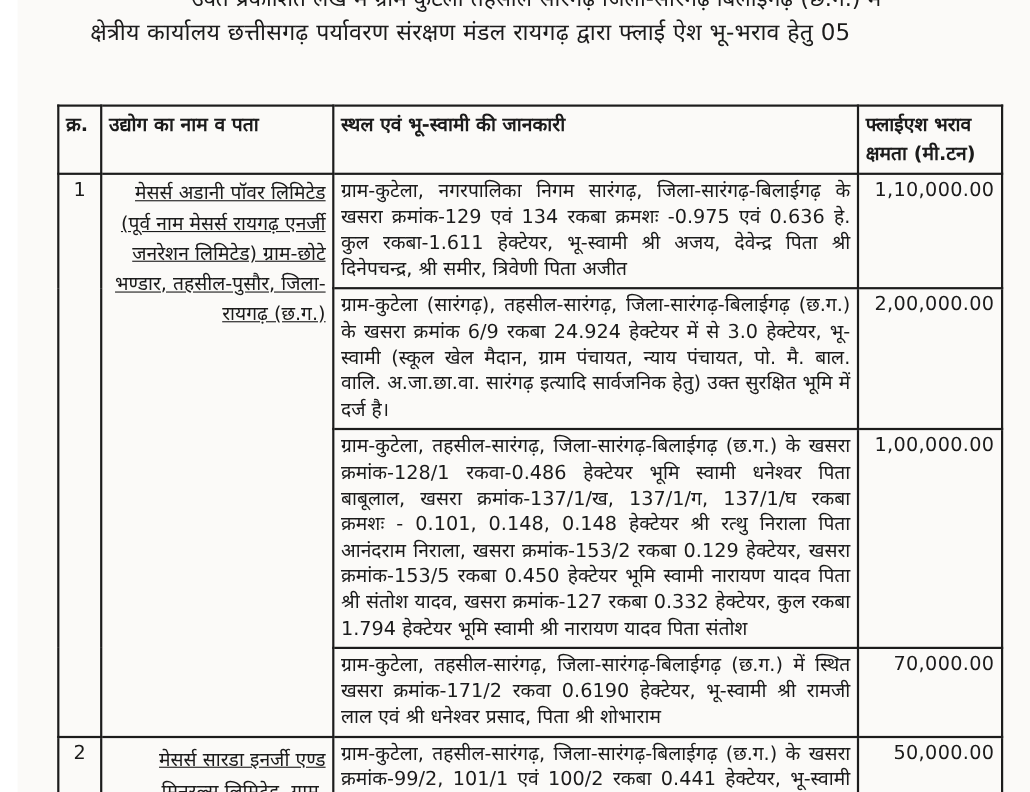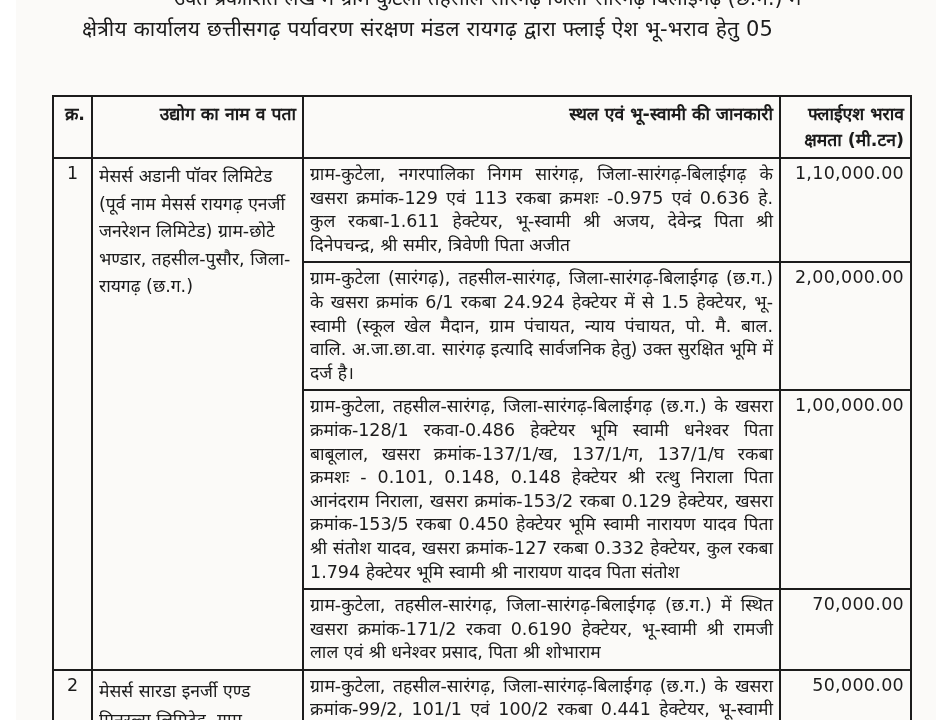--- a/index.html
+++ b/index.html
@@ -56,35 +56,36 @@
   table.doc-table th,
   table.doc-table td {
     border: 2px solid #1c1c1c;
     vertical-align: top;
     font-size: 17.5px;
     padding: 4px 6px;
     overflow: hidden;
   }
   th.h-cell {
     font-weight: 700;
-    text-align: right;
+    text-align: left;
     vertical-align: middle;
     line-height: 26px;
     height: 62px;
     padding: 2px 6px;
   }
   td.sno-cell {
     text-align: center;
     font-size: 18px;
     padding-top: 6px;
   }
   td.industry-cell {
-    text-align: left;
+    text-align: right;
     line-height: 27.5px;
     padding: 4px 10px;
+    text-decoration: underline;
   }
   td.site-cell {
     text-align: justify;
     line-height: 23.6px;
     padding: 3px 9px 3px 9px;
   }
   td.capacity-cell {
     text-align: right;
     font-size: 17.5px;
     padding-top: 7px;
@@ -119,25 +120,25 @@
     <tbody>
         <tr>
       <th class="h-cell">क्र.</th>
       <th class="h-cell">उद्योग का नाम व पता</th>
       <th class="h-cell">स्थल एवं भू-स्वामी की जानकारी</th>
       <th class="h-cell">फ्लाईएश भराव क्षमता (मी.टन)</th>
     </tr>
     <tr class="r-sub1">
       <td class="sno-cell" rowspan="4">1</td>
       <td class="industry-cell" rowspan="4">मेसर्स अडानी पॉवर लिमिटेड (पूर्व नाम मेसर्स रायगढ़ एनर्जी जनरेशन लिमिटेड) ग्राम-छोटे भण्डार, तहसील-पुसौर, जिला-रायगढ़ (छ.ग.)</td>
-      <td class="site-cell">ग्राम-कुटेला, नगरपालिका निगम सारंगढ़, जिला-सारंगढ़-बिलाईगढ़ के खसरा क्रमांक-129 एवं 113 रकबा क्रमशः -0.975 एवं 0.636 हे. कुल रकबा-1.611 हेक्टेयर, भू-स्वामी श्री अजय, देवेन्द्र पिता श्री दिनेपचन्द्र, श्री समीर, त्रिवेणी पिता अजीत</td>
+      <td class="site-cell">ग्राम-कुटेला, नगरपालिका निगम सारंगढ़, जिला-सारंगढ़-बिलाईगढ़ के खसरा क्रमांक-129 एवं 134 रकबा क्रमशः -0.975 एवं 0.636 हे. कुल रकबा-1.611 हेक्टेयर, भू-स्वामी श्री अजय, देवेन्द्र पिता श्री दिनेपचन्द्र, श्री समीर, त्रिवेणी पिता अजीत</td>
       <td class="capacity-cell">1,10,000.00</td>
     </tr>
     <tr class="r-sub2">
-      <td class="site-cell">ग्राम-कुटेला (सारंगढ़), तहसील-सारंगढ़, जिला-सारंगढ़-बिलाईगढ़ (छ.ग.) के खसरा क्रमांक 6/1 रकबा 24.924 हेक्टेयर में से 1.5 हेक्टेयर, भू-स्वामी (स्कूल खेल मैदान, ग्राम पंचायत, न्याय पंचायत, पो. मै. बाल. वालि. अ.जा.छा.वा. सारंगढ़ इत्यादि सार्वजनिक हेतु) उक्त सुरक्षित भूमि में दर्ज है।</td>
+      <td class="site-cell">ग्राम-कुटेला (सारंगढ़), तहसील-सारंगढ़, जिला-सारंगढ़-बिलाईगढ़ (छ.ग.) के खसरा क्रमांक 6/9 रकबा 24.924 हेक्टेयर में से 3.0 हेक्टेयर, भू-स्वामी (स्कूल खेल मैदान, ग्राम पंचायत, न्याय पंचायत, पो. मै. बाल. वालि. अ.जा.छा.वा. सारंगढ़ इत्यादि सार्वजनिक हेतु) उक्त सुरक्षित भूमि में दर्ज है।</td>
       <td class="capacity-cell">2,00,000.00</td>
     </tr>
     <tr class="r-sub3">
       <td class="site-cell">ग्राम-कुटेला, तहसील-सारंगढ़, जिला-सारंगढ़-बिलाईगढ़ (छ.ग.) के खसरा क्रमांक-128/1 रकवा-0.486 हेक्टेयर भूमि स्वामी धनेश्वर पिता बाबूलाल, खसरा क्रमांक-137/1/ख, 137/1/ग, 137/1/घ रकबा क्रमशः - 0.101, 0.148, 0.148 हेक्टेयर श्री रत्थु निराला पिता आनंदराम निराला, खसरा क्रमांक-153/2 रकबा 0.129 हेक्टेयर, खसरा क्रमांक-153/5 रकबा 0.450 हेक्टेयर भूमि स्वामी नारायण यादव पिता श्री संतोश यादव, खसरा क्रमांक-127 रकबा 0.332 हेक्टेयर, कुल रकबा 1.794 हेक्टेयर भूमि स्वामी श्री नारायण यादव पिता संतोश</td>
       <td class="capacity-cell">1,00,000.00</td>
     </tr>
     <tr class="r-sub4">
       <td class="site-cell">ग्राम-कुटेला, तहसील-सारंगढ़, जिला-सारंगढ़-बिलाईगढ़ (छ.ग.) में स्थित खसरा क्रमांक-171/2 रकवा 0.6190 हेक्टेयर, भू-स्वामी श्री रामजी लाल एवं श्री धनेश्वर प्रसाद, पिता श्री शोभाराम</td>
       <td class="capacity-cell">70,000.00</td>
     </tr>

